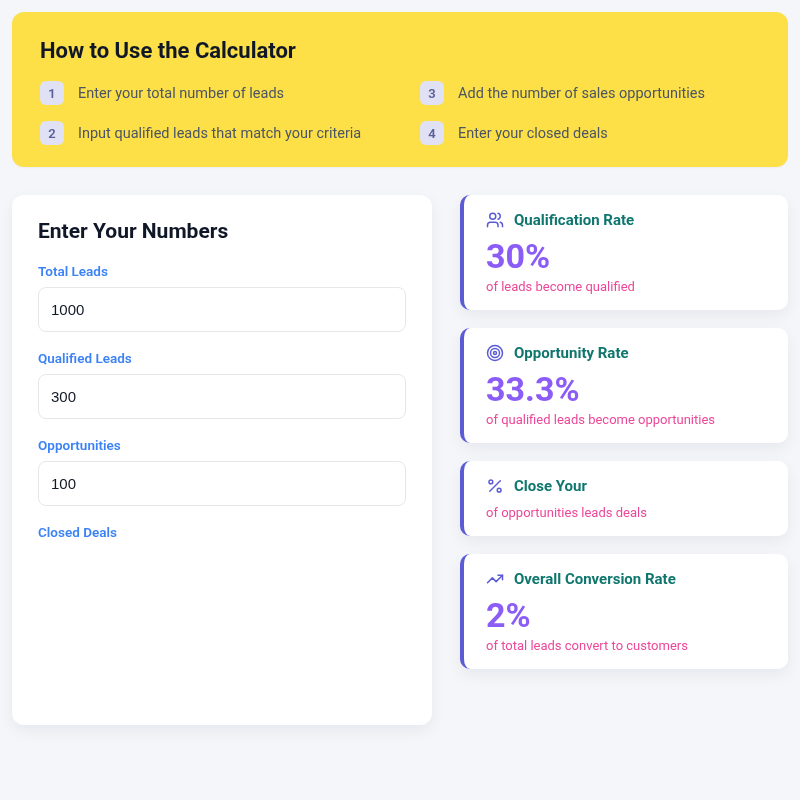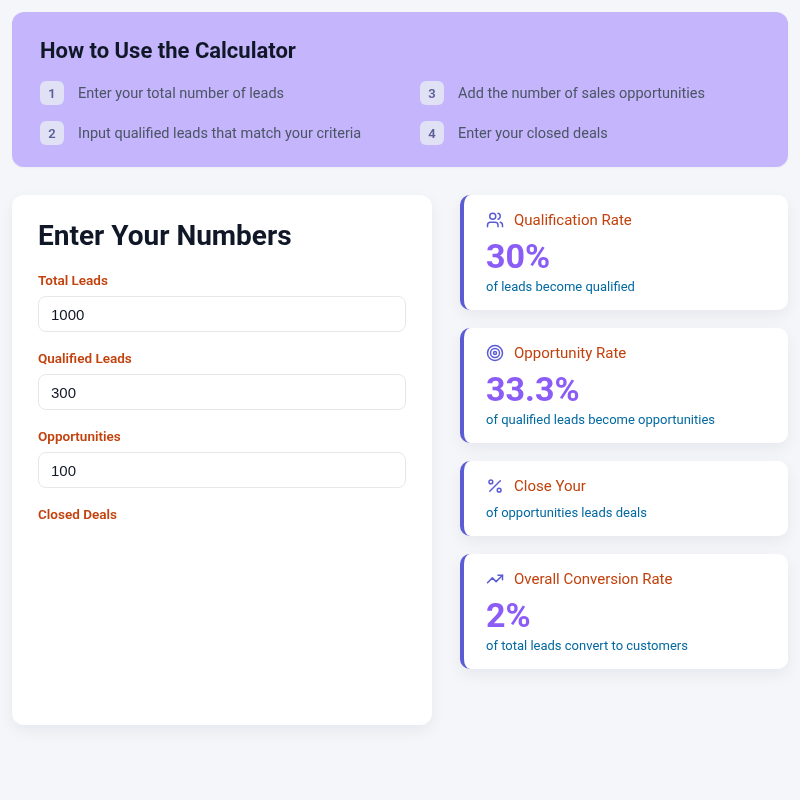--- a/index.html
+++ b/index.html
@@ -8,21 +8,21 @@
     background: #f5f6fa;
     color: #1f2328;
     width: 800px;
     height: 800px;
     overflow: hidden;
     padding: 12px;
   }
 
   
   .howto {
-    background: #c4b5fd;
+    background: #fde047;
     border-radius: 12px;
     padding: 26px 28px 22px;
     box-shadow: 0 1px 2px rgba(16,24,40,0.04);
     margin-bottom: 28px;
   }
   .howto h2 {
     font-size: 22px;
     font-weight: 700;
     color: #101828;
     margin-bottom: 18px;
@@ -65,36 +65,36 @@
 
   
   .enter {
     background: #ffffff;
     border-radius: 12px;
     padding: 24px 26px;
     box-shadow: 0 6px 16px rgba(16,24,40,0.06);
     min-height: 530px;
   }
   .enter h2 {
-    font-size: 28px;
+    font-size: 21px;
     font-weight: 700;
     color: #101828;
     margin-bottom: 20px;
   }
   .field { margin-bottom: 18px; }
   .field-label {
     display: block;
     font-size: 13.5px;
     font-weight: 600;
-    color: #c2410c;
+    color: #3b82f6;
     margin-bottom: 8px;
   }
   .field-input {
     width: 100%;
-    height: 36px;
+    height: 45px;
     border: 1px solid #e5e7eb;
     border-radius: 8px;
     padding: 0 12px;
     font-size: 15px;
     color: #111827;
     background: #ffffff;
     outline: none;
   }
 
   
@@ -117,33 +117,33 @@
     margin-bottom: 10px;
   }
   .metric-head .icon {
     width: 18px;
     height: 18px;
     color: #5b5bd6;
     flex-shrink: 0;
   }
   .metric-title {
     font-size: 15px;
-    font-weight: 400;
-    color: #c2410c;
+    font-weight: 700;
+    color: #0f766e;
   }
   .metric-value {
     font-size: 34px;
     font-weight: 700;
     color: #8b5cf6;
     line-height: 1;
     margin-bottom: 6px;
   }
   .metric-sub {
     font-size: 13px;
-    color: #0369a1;
+    color: #ec4899;
   }
   svg { display: block; }
 </style>
 </head>
 <body>
 
 <section class="howto">
   <h2>How to Use the Calculator</h2>
   <div class="steps">
     <div class="step">

